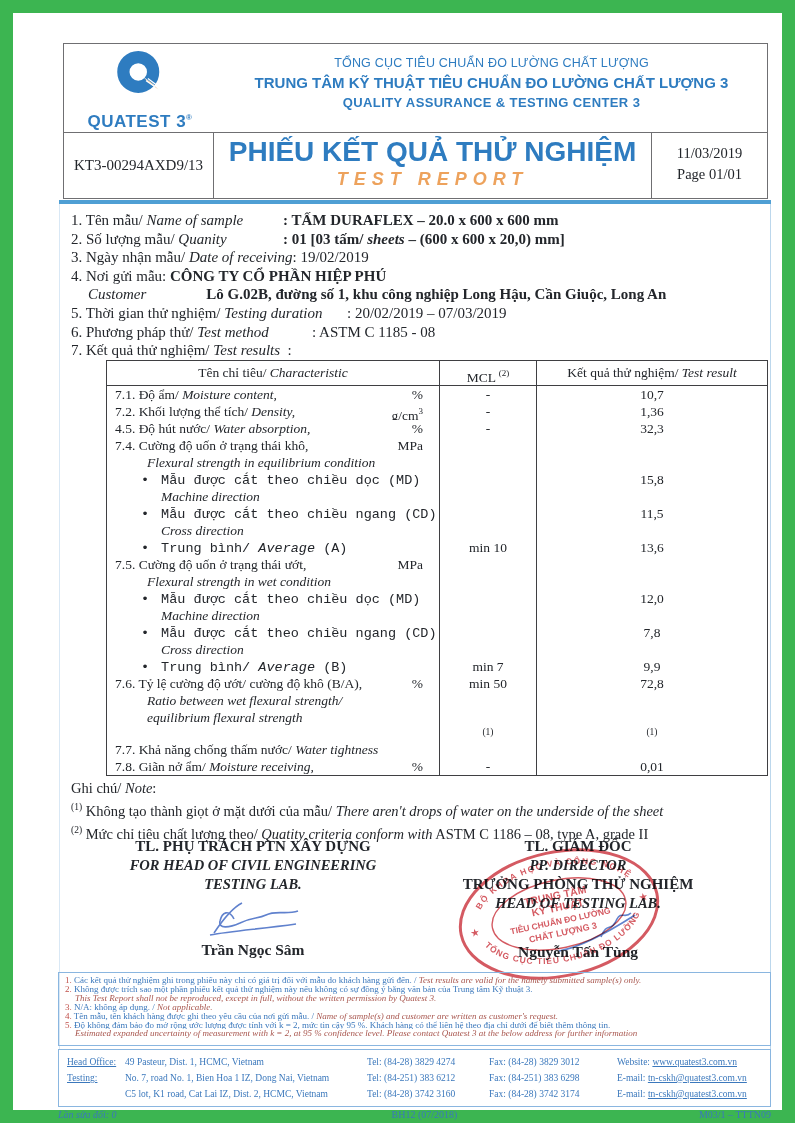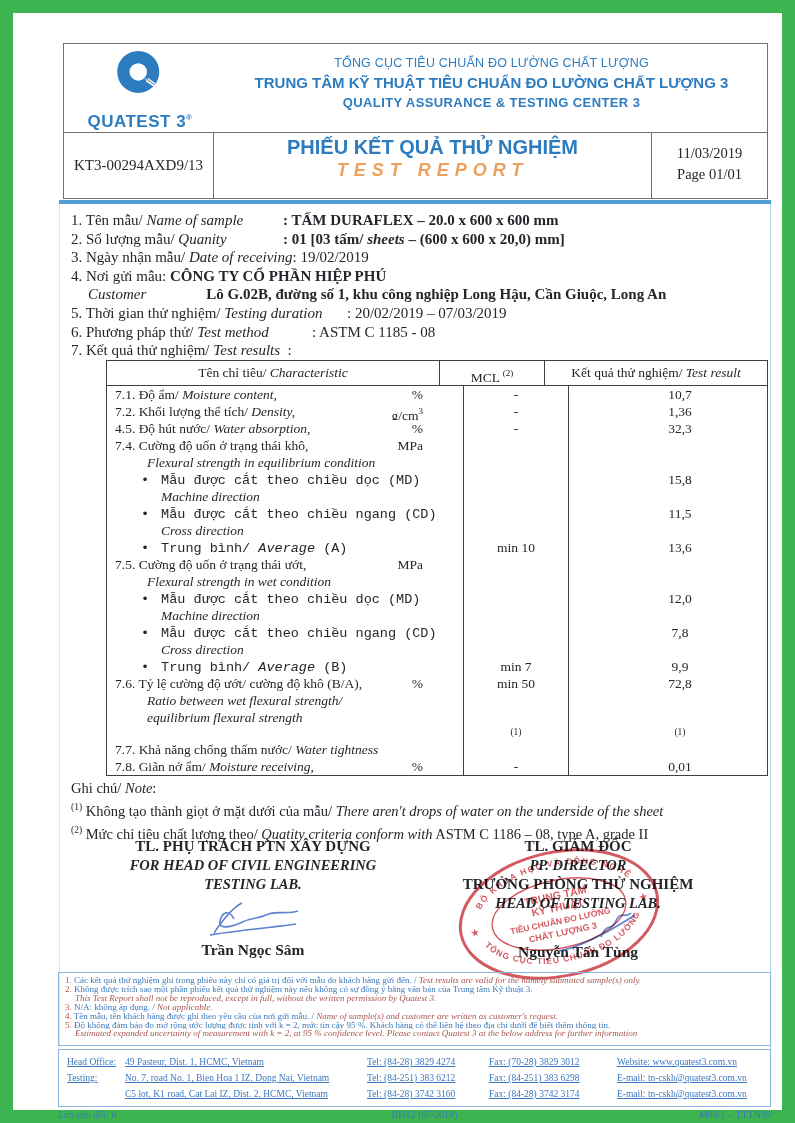--- a/index.html
+++ b/index.html
@@ -16,41 +16,41 @@
   .logo-cell{width:152px;display:flex;flex-direction:column;align-items:center;justify-content:center;padding-top:6px;gap:12px;}
   .logo-word{font-family:"Liberation Sans",sans-serif;font-weight:bold;font-size:17px;color:#2e7cc0;letter-spacing:.5px;margin-top:1px;}
   .logo-word sup{font-size:8px;}
   .org-cell{flex:1;text-align:center;padding-top:12px;font-family:"Liberation Sans",sans-serif;color:#2e7cc0;}
   .org1{font-size:12.5px;letter-spacing:.2px;}
   .org2{font-size:15px;font-weight:bold;margin-top:4px;}
   .org3{font-size:13px;font-weight:bold;margin-top:4px;letter-spacing:.4px;}
   .title-row{display:flex;border-top:1.5px solid #6f6f72;height:66px;box-sizing:border-box;}
   .cell-no{width:150px;border-right:1.5px solid #6f6f72;box-sizing:border-box;display:flex;align-items:center;justify-content:center;font-size:15px;}
   .cell-title{flex:1;border-right:1.5px solid #6f6f72;box-sizing:border-box;text-align:center;padding-top:3px;}
-  .title-vi{font-family:"Liberation Sans",sans-serif;font-weight:bold;font-size:20px;color:#2e7cc0;}
+  .title-vi{font-family:"Liberation Sans",sans-serif;font-weight:bold;font-size:28px;color:#2e7cc0;}
   .title-en{font-family:"Liberation Sans",sans-serif;font-weight:bold;font-style:italic;font-size:18px;color:#eda25c;letter-spacing:6px;margin-top:1px;}
   .cell-date{width:115px;text-align:center;font-size:14.5px;line-height:1.45;padding-top:10px;}
   .blue-bar{position:absolute;left:46px;top:187px;width:712px;height:4px;background:#4f9fd4;}
   .side-frame{position:absolute;left:46px;top:191px;width:710px;height:845px;border-left:1px solid #d9e8f5;border-right:1px solid #bcd7ec;pointer-events:none;}
   
   .info-list{position:absolute;left:58px;top:198px;width:692px;font-size:15px;line-height:18.6px;}
   .info-row{white-space:nowrap;}
   .lab{display:inline-block;}
   .w1{min-width:212px;}
   .w5{min-width:276px;}
   .w6{min-width:241px;}
   .cust-row{padding-left:17px;}
   .cust-gap{display:inline-block;min-width:60px;}
   
   .rtable{position:absolute;left:93px;top:347px;width:662px;border:1.2px solid #3f3f42;box-sizing:border-box;font-size:13.5px;background:transparent;}
   .thead{display:flex;height:24px;line-height:24px;border-bottom:1.2px solid #3f3f42;}
-  .tln{display:flex;height:17px;line-height:17px;gap:24px;}
+  .tln{display:flex;height:17px;line-height:17px;}
   .sp{height:15px;line-height:12px;}
   .c1{width:332px;box-sizing:border-box;padding-left:8px;overflow:hidden;white-space:nowrap;}
-  .c2{width:106px;text-align:center;border-left:1.2px solid #3f3f42;border-right:1.2px solid #3f3f42;box-sizing:border-box;}
+  .c2{width:98px;text-align:center;border-left:1.2px solid #3f3f42;border-right:1.2px solid #3f3f42;box-sizing:border-box;}
   .c3{flex:1;text-align:center;}
   .thead .c1{text-align:center;padding-left:0;}
   .unit{float:right;padding-right:16px;}
   .unit sup{font-size:9px;}
   .ind1 .c1i{padding-left:32px;display:inline-block;}
   .ind2 .c1i{padding-left:46px;display:inline-block;}
   .bl .c1i{padding-left:26px;display:inline-block;font-family:Liberation Mono, monospace;}
   .bl .c1i::before{content:"\2022";margin-right:12px;}
   .small-sup{font-size:9.5px;vertical-align:top;}
   .mcl-sup{font-size:9px;vertical-align:super;}
@@ -70,21 +70,21 @@
   .name-right{left:430px;top:930px;width:270px;}
   
   .stamp{position:absolute;left:440px;top:833px;width:212px;height:136px;transform:rotate(-12deg);opacity:.84;mix-blend-mode:multiply;}
   
   .fnbox{position:absolute;left:45px;top:959px;width:713px;height:74px;border:1px solid #8ab6e0;box-sizing:border-box;padding:3px 6px 0 6px;font-size:9px;line-height:8.9px;color:#3b78bc;}
   .fn-num{color:#c0504a;}
   .fn-en{color:#a8564e;}
   .fn-cont{padding-left:10px;display:inline-block;}
   .fnbox div{white-space:nowrap;overflow:hidden;}
   
-  .cbox{position:absolute;left:45px;top:1036px;width:713px;height:58px;border:1px solid #8ab6e0;box-sizing:border-box;padding:4px 8px 0 8px;font-size:9.5px;line-height:16px;color:#3b78bc;text-decoration:underline;}
+  .cbox{position:absolute;left:45px;top:1036px;width:713px;height:58px;border:1px solid #8ab6e0;box-sizing:border-box;padding:4px 8px 0 8px;font-size:9.5px;line-height:16px;color:#3b78bc;}
   .crow{display:flex;white-space:nowrap;}
   .cl{width:58px;}
   .cl u{text-decoration:underline;}
   .ca{width:242px;}
   .ct{width:122px;}
   .cf{width:128px;}
   .cx{flex:1;}
   .cx u{text-decoration:underline;}
   
   .meta{position:absolute;left:45px;top:1096px;width:713px;display:flex;font-size:10px;color:#3b78bc;}
@@ -328,21 +328,21 @@
     <div><span class="fn-num">4.</span> <span>Tên mẫu, tên khách hàng được ghi theo yêu cầu của nơi gửi mẫu. /</span> <i class="fn-en">Name of sample(s) and customer are written as customer's request.</i></div>
     <div><span class="fn-num">5.</span> <span>Độ không đảm bảo đo mở rộng ước lượng được tính với k = 2, mức tin cậy 95 %. Khách hàng có thể liên hệ theo địa chỉ dưới để biết thêm thông tin.</span></div>
     <div><i class="fn-en fn-cont">Estimated expanded uncertainty of measurement with k = 2, at 95 % confidence level. Please contact Quatest 3 at the below address for further information</i></div>
   </div>
 
   <div class="cbox">
     <div class="crow">
       <span class="cl"><u>Head Office:</u></span>
       <span class="ca">49 Pasteur, Dist. 1, HCMC, Vietnam</span>
       <span class="ct">Tel: (84-28)   3829 4274</span>
-      <span class="cf">Fax: (70-28)   3829 3012</span>
+      <span class="cf">Fax: (84-28)   3829 3012</span>
       <span class="cx"><span>Website:</span> <u>www.quatest3.com.vn</u></span>
     </div>
     <div class="crow">
       <span class="cl"><u>Testing:</u></span>
       <span class="ca">No. 7, road No. 1, Bien Hoa 1 IZ, Dong Nai, Vietnam</span>
       <span class="ct">Tel: (84-251)  383 6212</span>
       <span class="cf">Fax: (84-251) 383 6298</span>
       <span class="cx"><span>E-mail:</span> <u>tn-cskh@quatest3.com.vn</u></span>
     </div>
     <div class="crow">

